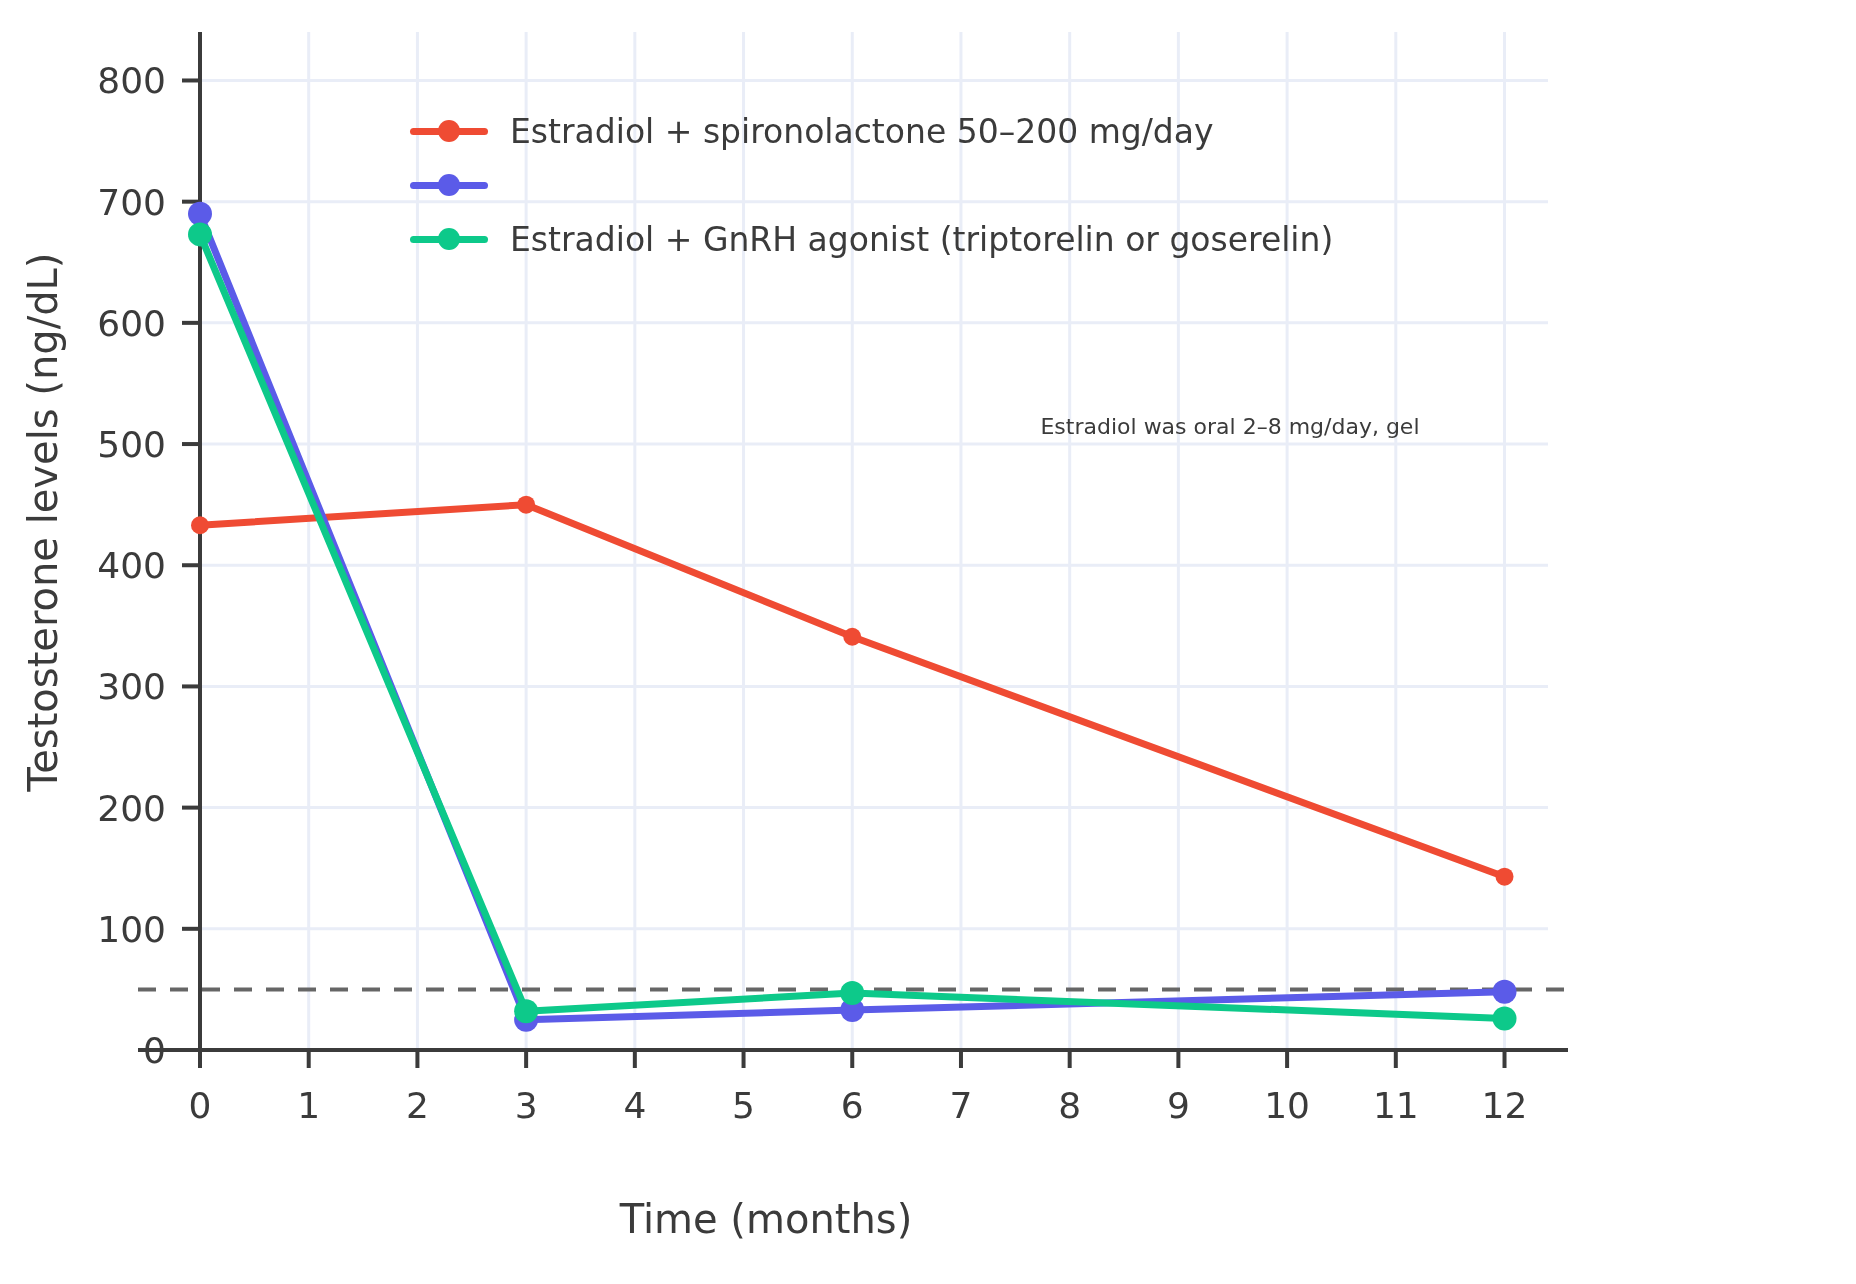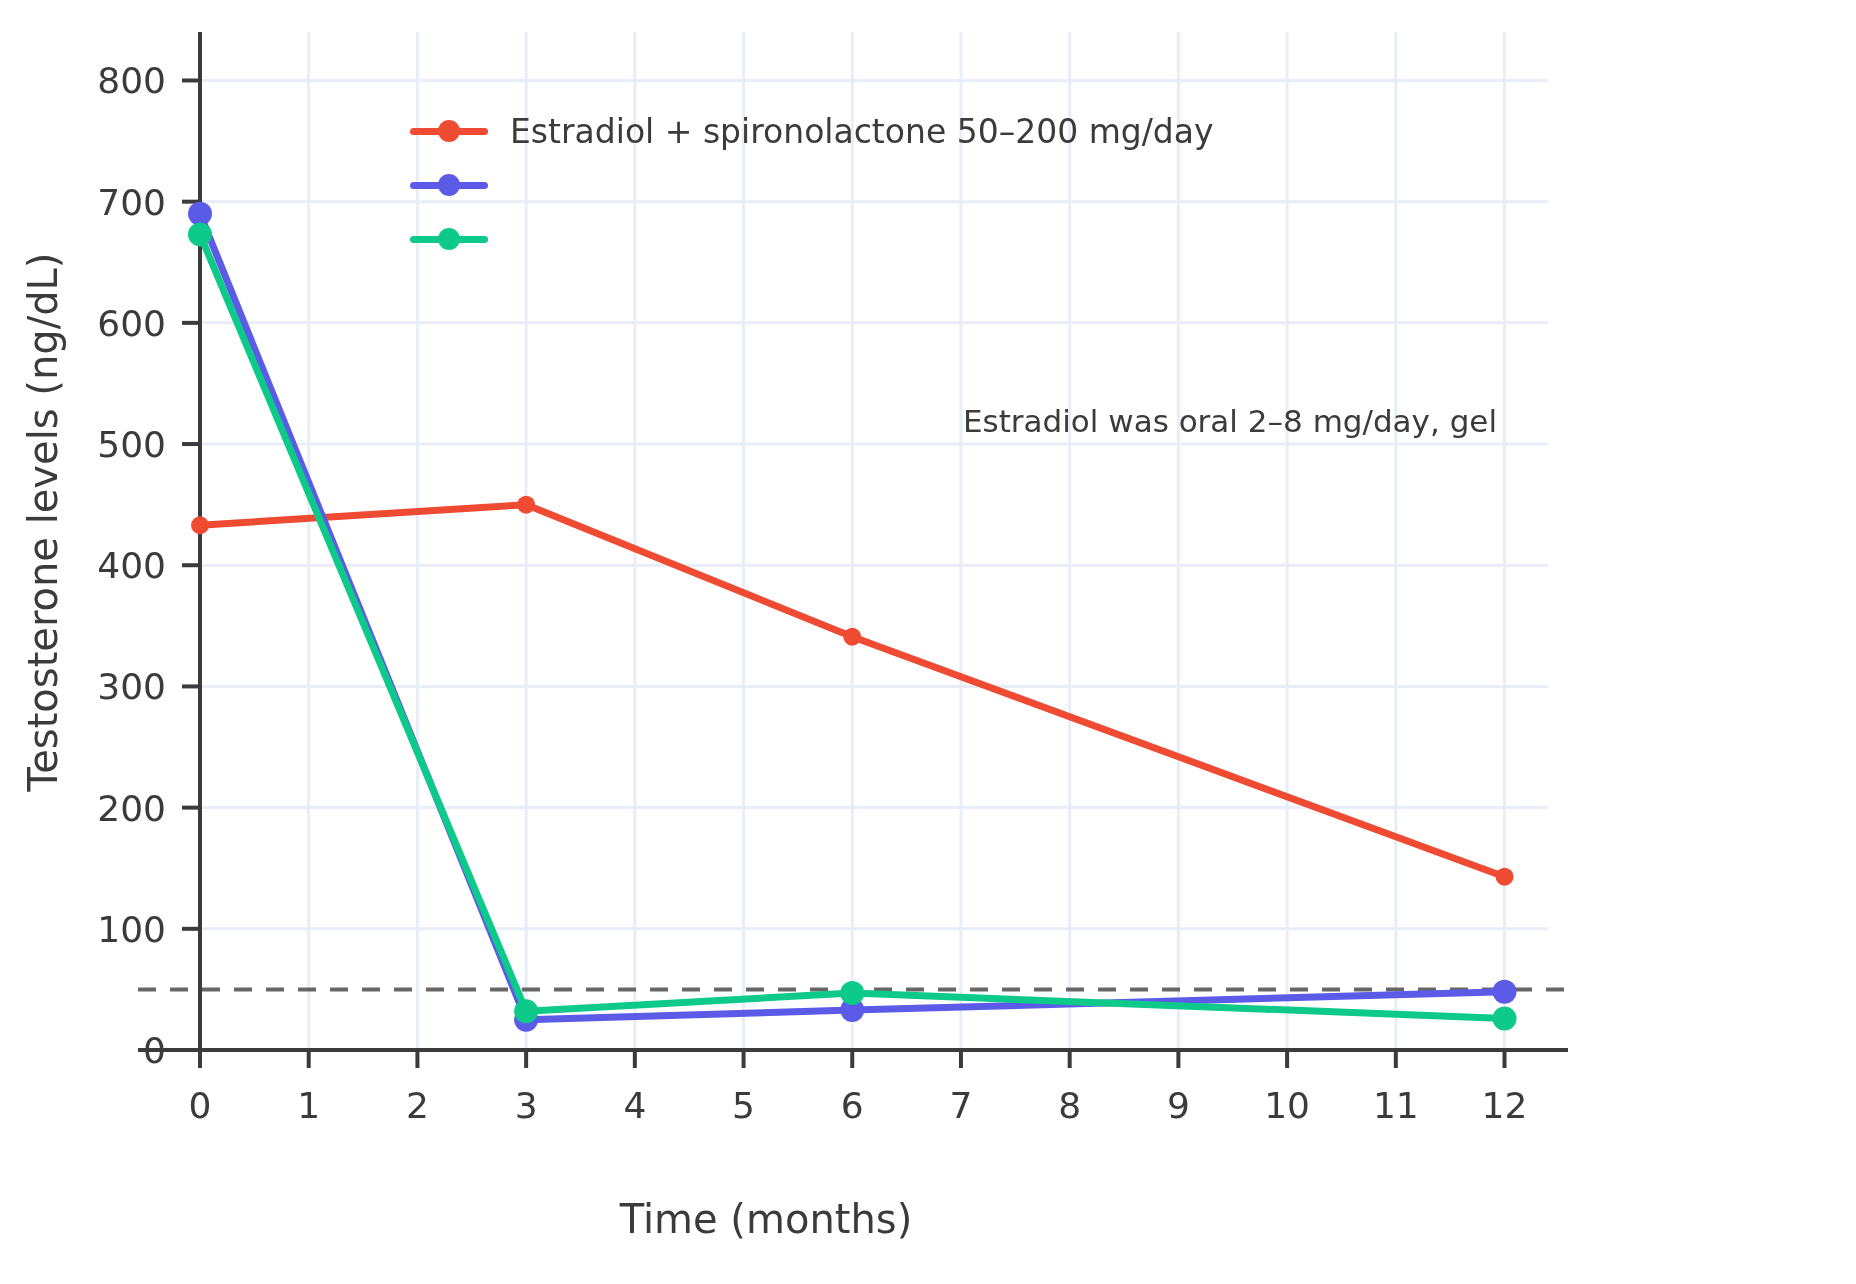--- a/index.html
+++ b/index.html
@@ -32,22 +32,22 @@
     position:absolute;left:0;top:8px;width:78px;height:7px;border-radius:4px;
   }
   .legend-swatch .dot{
     position:absolute;left:28px;top:0px;width:22px;height:22px;border-radius:50%;
   }
   .legend-text{
     font-size:33px;color:#3b3b3b;white-space:nowrap;
     font-family:"DejaVu Sans",sans-serif;
   }
   .annot{
-    position:absolute;left:900px;top:400px;width:660px;text-align:center;
-    font-size:31px;line-height:1.38;color:#3b3b3b;
+    position:absolute;left:900px;top:412px;width:660px;text-align:center;
+    font-size:22px;line-height:1.38;color:#3b3b3b;
     font-family:"DejaVu Sans",sans-serif;
   }
   .tick-text{font-size:36px;fill:#3b3b3b;font-family:"DejaVu Sans",sans-serif;}
 </style>
 </head>
 <body>
 
 <div id="stage">
 
   <svg id="plot-svg" width="1856" height="1284">
@@ -154,20 +154,21 @@
       <span class="legend-swatch">
         <span class="ln" id="sw1-ln" style="background: rgb(91, 91, 232);"></span>
           <span class="dot" id="sw1-dot" style="background: rgb(91, 91, 232);"></span>
       </span>
     </div>
     <div class="legend-row">
       <span class="legend-swatch">
         <span class="ln" id="sw2-ln" style="background: rgb(13, 201, 138);"></span>
           <span class="dot" id="sw2-dot" style="background: rgb(13, 201, 138);"></span>
       </span>
+      <span class="legend-text">Estradiol + GnRH agonist (triptorelin or goserelin)</span>
     </div>
   </div>
 
   <div class="annot">
     <div>Estradiol was oral 2–8 mg/day, gel</div>
   </div>
 
 </div>
 
 </body></html>

